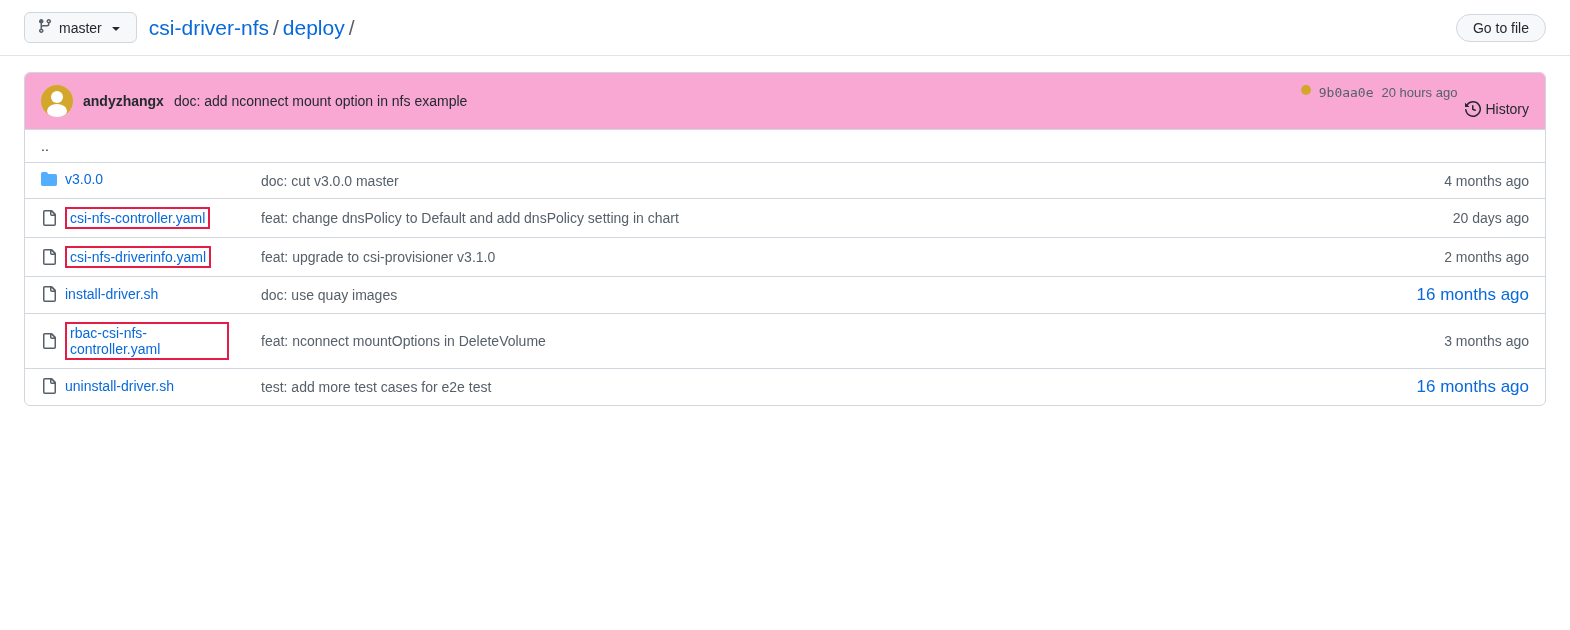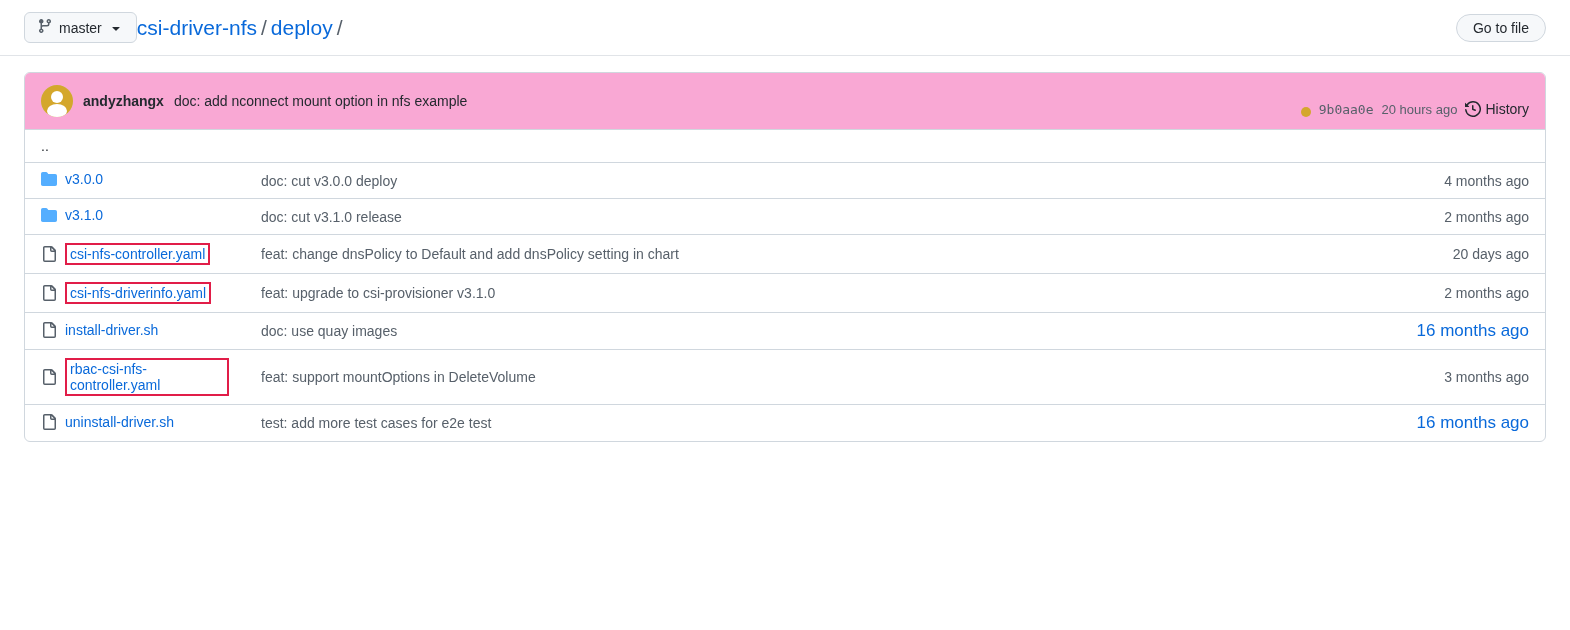--- a/index.html
+++ b/index.html
@@ -12,21 +12,21 @@
     .top-bar {
       display: flex;
       align-items: center;
       justify-content: space-between;
       padding: 12px 24px;
       border-bottom: 1px solid #e1e4e8;
     }
     .top-bar-left {
       display: flex;
       align-items: center;
-      gap: 0;
+      gap: 12px;
     }
     .branch-selector {
       display: flex;
       align-items: center;
       gap: 6px;
       border: 1px solid #d0d7de;
       border-radius: 6px;
       padding: 5px 12px;
       font-size: 14px;
       background: #f6f8fa;
@@ -96,21 +96,21 @@
       font-weight: 600;
       color: #24292f;
       font-size: 14px;
     }
     .commit-message {
       color: #24292f;
       font-size: 14px;
     }
     .commit-bar-right {
       display: flex;
-      align-items: flex-end;
+      align-items: flex-start;
       gap: 8px;
       font-size: 13px;
       color: #57606a;
     }
     .commit-dot {
       width: 10px;
       height: 10px;
       border-radius: 50%;
       background: #d4a72c;
       display: inline-block;
@@ -264,70 +264,56 @@
       <tr>
         <td class="col-name">
           <span class="file-icon">
             <svg width="16" height="16" viewBox="0 0 16 16" fill="#54aeff">
               <path d="M1.75 1A1.75 1.75 0 000 2.75v10.5C0 14.216.784 15 1.75 15h12.5A1.75 1.75 0 0016 13.25v-8.5A1.75 1.75 0 0014.25 3H7.5a.25.25 0 01-.2-.1l-.9-1.2C6.07 1.26 5.55 1 5 1H1.75z"></path>
             </svg>
             <a href="#" class="file-name">v3.0.0</a>
           </span>
         </td>
         <td class="col-message">
-          <a href="#">doc: cut v3.0.0 deploy</a>
+          <a href="#">doc: cut v3.0.0 master</a>
         </td>
         <td class="col-time">4 months ago</td>
       </tr>
 
-      <tr>
-        <td class="col-name">
-          <span class="file-icon">
-            <svg width="16" height="16" viewBox="0 0 16 16" fill="#54aeff">
-              <path d="M1.75 1A1.75 1.75 0 000 2.75v10.5C0 14.216.784 15 1.75 15h12.5A1.75 1.75 0 0016 13.25v-8.5A1.75 1.75 0 0014.25 3H7.5a.25.25 0 01-.2-.1l-.9-1.2C6.07 1.26 5.55 1 5 1H1.75z"></path>
-            </svg>
-            <a href="#" class="file-name">v3.1.0</a>
-          </span>
-        </td>
-        <td class="col-message">
-          <a href="#">doc: cut v3.1.0 release</a>
+
+      <tr>
+        <td class="col-name">
+          <span class="file-icon">
+            <svg width="16" height="16" viewBox="0 0 16 16" fill="#57606a">
+              <path d="M2 1.75C2 .784 2.784 0 3.75 0h6.586c.464 0 .909.184 1.237.513l2.914 2.914c.329.328.513.773.513 1.237v9.586A1.75 1.75 0 0113.25 16h-9.5A1.75 1.75 0 012 14.25V1.75zm1.75-.25a.25.25 0 00-.25.25v12.5c0 .138.112.25.25.25h9.5a.25.25 0 00.25-.25V6h-2.75A1.75 1.75 0 019 4.25V1.5H3.75zm6.75.56v2.19c0 .138.112.25.25.25h2.19L10.5 2.06z"></path>
+            </svg>
+            <a href="#" class="file-name-highlighted">csi-nfs-controller.yaml</a>
+          </span>
+        </td>
+        <td class="col-message">
+          <a href="#">feat: change dnsPolicy to Default and add dnsPolicy setting in chart</a>
+        </td>
+        <td class="col-time">20 days ago</td>
+      </tr>
+
+      <tr>
+        <td class="col-name">
+          <span class="file-icon">
+            <svg width="16" height="16" viewBox="0 0 16 16" fill="#57606a">
+              <path d="M2 1.75C2 .784 2.784 0 3.75 0h6.586c.464 0 .909.184 1.237.513l2.914 2.914c.329.328.513.773.513 1.237v9.586A1.75 1.75 0 0113.25 16h-9.5A1.75 1.75 0 012 14.25V1.75zm1.75-.25a.25.25 0 00-.25.25v12.5c0 .138.112.25.25.25h9.5a.25.25 0 00.25-.25V6h-2.75A1.75 1.75 0 019 4.25V1.5H3.75zm6.75.56v2.19c0 .138.112.25.25.25h2.19L10.5 2.06z"></path>
+            </svg>
+            <a href="#" class="file-name-highlighted">csi-nfs-driverinfo.yaml</a>
+          </span>
+        </td>
+        <td class="col-message">
+          <a href="#">feat: upgrade to csi-provisioner v3.1.0</a>
         </td>
         <td class="col-time">2 months ago</td>
       </tr>
 
-      <tr>
-        <td class="col-name">
-          <span class="file-icon">
-            <svg width="16" height="16" viewBox="0 0 16 16" fill="#57606a">
-              <path d="M2 1.75C2 .784 2.784 0 3.75 0h6.586c.464 0 .909.184 1.237.513l2.914 2.914c.329.328.513.773.513 1.237v9.586A1.75 1.75 0 0113.25 16h-9.5A1.75 1.75 0 012 14.25V1.75zm1.75-.25a.25.25 0 00-.25.25v12.5c0 .138.112.25.25.25h9.5a.25.25 0 00.25-.25V6h-2.75A1.75 1.75 0 019 4.25V1.5H3.75zm6.75.56v2.19c0 .138.112.25.25.25h2.19L10.5 2.06z"></path>
-            </svg>
-            <a href="#" class="file-name-highlighted">csi-nfs-controller.yaml</a>
-          </span>
-        </td>
-        <td class="col-message">
-          <a href="#">feat: change dnsPolicy to Default and add dnsPolicy setting in chart</a>
-        </td>
-        <td class="col-time">20 days ago</td>
-      </tr>
-
-      <tr>
-        <td class="col-name">
-          <span class="file-icon">
-            <svg width="16" height="16" viewBox="0 0 16 16" fill="#57606a">
-              <path d="M2 1.75C2 .784 2.784 0 3.75 0h6.586c.464 0 .909.184 1.237.513l2.914 2.914c.329.328.513.773.513 1.237v9.586A1.75 1.75 0 0113.25 16h-9.5A1.75 1.75 0 012 14.25V1.75zm1.75-.25a.25.25 0 00-.25.25v12.5c0 .138.112.25.25.25h9.5a.25.25 0 00.25-.25V6h-2.75A1.75 1.75 0 019 4.25V1.5H3.75zm6.75.56v2.19c0 .138.112.25.25.25h2.19L10.5 2.06z"></path>
-            </svg>
-            <a href="#" class="file-name-highlighted">csi-nfs-driverinfo.yaml</a>
-          </span>
-        </td>
-        <td class="col-message">
-          <a href="#">feat: upgrade to csi-provisioner v3.1.0</a>
-        </td>
-        <td class="col-time">2 months ago</td>
-      </tr>
-
 
       <tr>
         <td class="col-name">
           <span class="file-icon">
             <svg width="16" height="16" viewBox="0 0 16 16" fill="#57606a">
               <path d="M2 1.75C2 .784 2.784 0 3.75 0h6.586c.464 0 .909.184 1.237.513l2.914 2.914c.329.328.513.773.513 1.237v9.586A1.75 1.75 0 0113.25 16h-9.5A1.75 1.75 0 012 14.25V1.75zm1.75-.25a.25.25 0 00-.25.25v12.5c0 .138.112.25.25.25h9.5a.25.25 0 00.25-.25V6h-2.75A1.75 1.75 0 019 4.25V1.5H3.75zm6.75.56v2.19c0 .138.112.25.25.25h2.19L10.5 2.06z"></path>
             </svg>
             <a href="#" class="file-name">install-driver.sh</a>
           </span>
         </td>
@@ -340,21 +326,21 @@
       <tr>
         <td class="col-name">
           <span class="file-icon">
             <svg width="16" height="16" viewBox="0 0 16 16" fill="#57606a">
               <path d="M2 1.75C2 .784 2.784 0 3.75 0h6.586c.464 0 .909.184 1.237.513l2.914 2.914c.329.328.513.773.513 1.237v9.586A1.75 1.75 0 0113.25 16h-9.5A1.75 1.75 0 012 14.25V1.75zm1.75-.25a.25.25 0 00-.25.25v12.5c0 .138.112.25.25.25h9.5a.25.25 0 00.25-.25V6h-2.75A1.75 1.75 0 019 4.25V1.5H3.75zm6.75.56v2.19c0 .138.112.25.25.25h2.19L10.5 2.06z"></path>
             </svg>
             <a href="#" class="file-name-highlighted">rbac-csi-nfs-controller.yaml</a>
           </span>
         </td>
         <td class="col-message">
-          <a href="#">feat: support mountOptions in DeleteVolume</a>
+          <a href="#">feat: nconnect mountOptions in DeleteVolume</a>
         </td>
         <td class="col-time">3 months ago</td>
       </tr>
 
       <tr>
         <td class="col-name">
           <span class="file-icon">
             <svg width="16" height="16" viewBox="0 0 16 16" fill="#57606a">
               <path d="M2 1.75C2 .784 2.784 0 3.75 0h6.586c.464 0 .909.184 1.237.513l2.914 2.914c.329.328.513.773.513 1.237v9.586A1.75 1.75 0 0113.25 16h-9.5A1.75 1.75 0 012 14.25V1.75zm1.75-.25a.25.25 0 00-.25.25v12.5c0 .138.112.25.25.25h9.5a.25.25 0 00.25-.25V6h-2.75A1.75 1.75 0 019 4.25V1.5H3.75zm6.75.56v2.19c0 .138.112.25.25.25h2.19L10.5 2.06z"></path>
             </svg>

